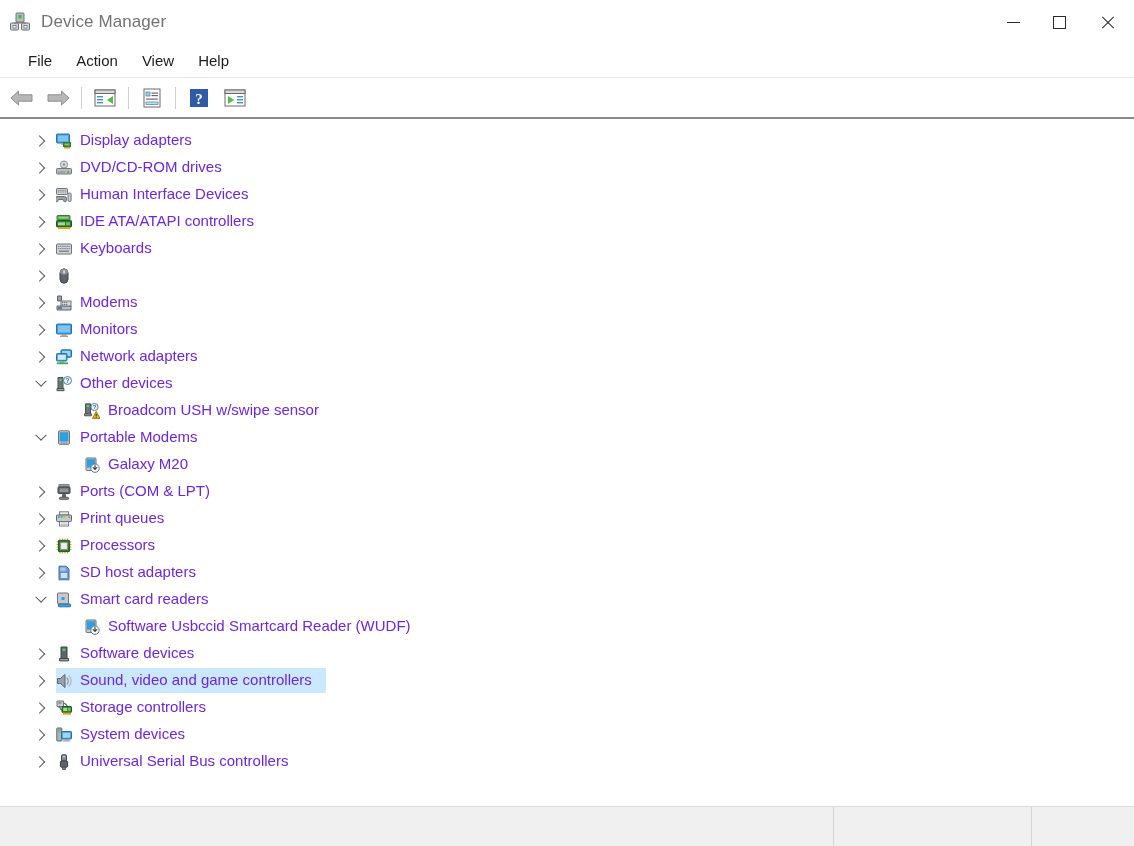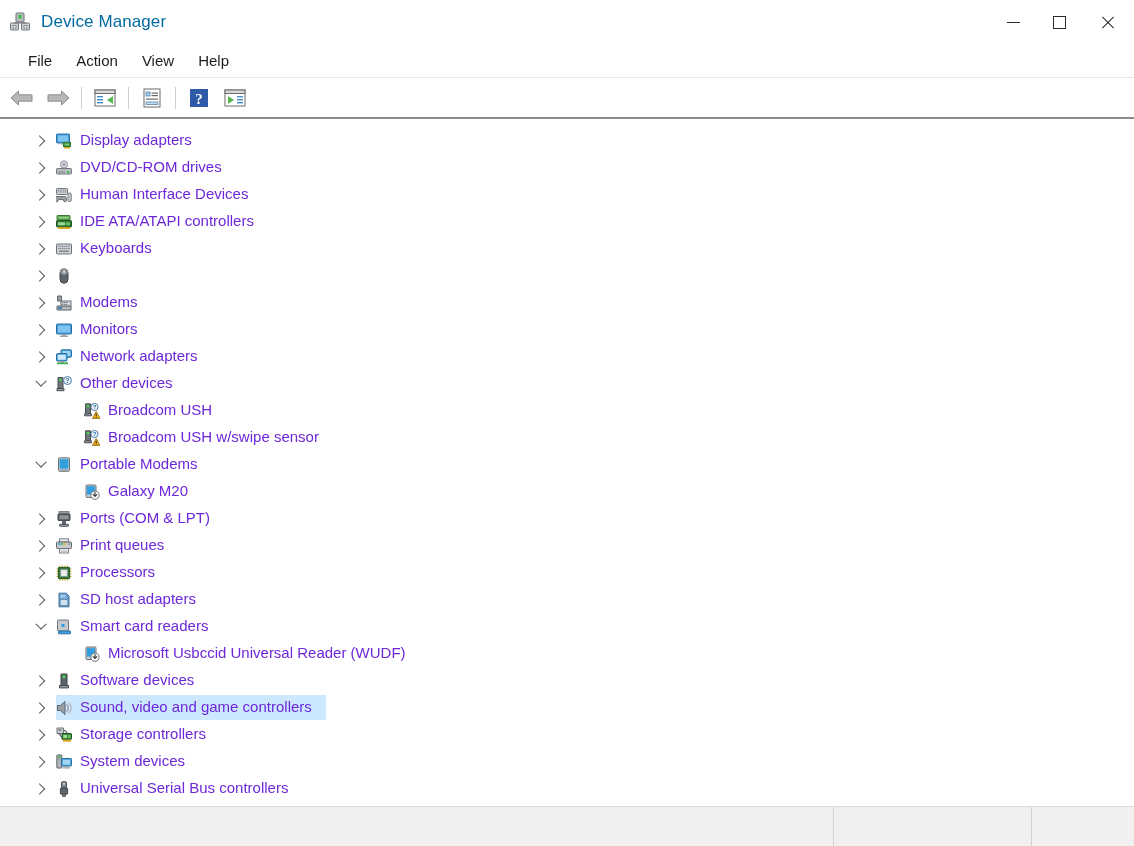--- a/index.html
+++ b/index.html
@@ -35,21 +35,21 @@
   .title-icon {
     width: 22px;
     height: 22px;
     margin-left: 9px;
     margin-right: 10px;
     flex: 0 0 22px;
     position: relative;
   }
   .title-text {
     font-size: 17px;
-    color: #0369a1;
+    color: #737373;
     letter-spacing: 0.1px;
     white-space: nowrap;
   }
   .caption-buttons {
     position: absolute;
     right: 0;
     top: 0;
     height: 44px;
     display: flex;
   }
@@ -530,36 +530,20 @@
         <path d="M1.5 0.8 h5 v10 h-5 z" fill="#6f7479" stroke="#4a4f54" stroke-width="1"></path>
         <rect x="2.7" y="2" width="2.4" height="2" fill="#3fdf4f"></rect>
         <path d="M0.6 10.8 h6.8 v2 h-6.8 z" fill="#9aa0a6" stroke="#4a4f54" stroke-width="1"></path>
         <circle cx="10.5" cy="4" r="3.6" fill="#eef3f7" stroke="#4f7ea8" stroke-width="1"></circle>
         <text x="10.5" y="6.3" font-family="'Liberation Sans', sans-serif" font-size="6" font-weight="bold" fill="#2f6fa8" text-anchor="middle">?</text>
         <path d="M8.4 15.4 L12.2 8.6 L16 15.4 Z" fill="#f0b323" stroke="#9a6f10" stroke-width="0.9" stroke-linejoin="round"></path>
         <rect x="11.7" y="10.8" width="1" height="2.4" fill="#3a2b08"></rect>
         <rect x="11.7" y="13.7" width="1" height="1" fill="#3a2b08"></rect>
       </svg>
           </div>
-          <div class="row-label">Broadcom USH</div>
-        </div>
-        <div class="row child">
-          <div class="twisty spacer"></div>
-          <div class="row-icon">
-            <svg width="16" height="16" viewBox="0 0 16 16">
-        <path d="M1.5 0.8 h5 v10 h-5 z" fill="#6f7479" stroke="#4a4f54" stroke-width="1"></path>
-        <rect x="2.7" y="2" width="2.4" height="2" fill="#3fdf4f"></rect>
-        <path d="M0.6 10.8 h6.8 v2 h-6.8 z" fill="#9aa0a6" stroke="#4a4f54" stroke-width="1"></path>
-        <circle cx="10.5" cy="4" r="3.6" fill="#eef3f7" stroke="#4f7ea8" stroke-width="1"></circle>
-        <text x="10.5" y="6.3" font-family="'Liberation Sans', sans-serif" font-size="6" font-weight="bold" fill="#2f6fa8" text-anchor="middle">?</text>
-        <path d="M8.4 15.4 L12.2 8.6 L16 15.4 Z" fill="#f0b323" stroke="#9a6f10" stroke-width="0.9" stroke-linejoin="round"></path>
-        <rect x="11.7" y="10.8" width="1" height="2.4" fill="#3a2b08"></rect>
-        <rect x="11.7" y="13.7" width="1" height="1" fill="#3a2b08"></rect>
-      </svg>
-          </div>
           <div class="row-label">Broadcom USH w/swipe sensor</div>
         </div>
         <div class="row">
           <div class="twisty">
             <span class="chev expanded"></span>
           </div>
           <div class="row-icon">
             <svg width="16" height="16" viewBox="0 0 16 16">
         <rect x="2.5" y="0.8" width="11" height="13.5" rx="1.2" fill="#c6cacf" stroke="#6f7479" stroke-width="1"></rect>
         <rect x="3.6" y="2.2" width="8.8" height="9.4" fill="#2f9fe0"></rect>
@@ -670,21 +654,21 @@
         <div class="row child">
           <div class="twisty spacer"></div>
           <div class="row-icon">
             <svg width="16" height="16" viewBox="0 0 16 16">
         <rect x="2" y="1" width="10" height="12.5" rx="1" fill="#c6cacf" stroke="#6f7479" stroke-width="1"></rect>
         <rect x="3" y="2.2" width="8" height="8.4" fill="#2f9fe0"></rect>
         <circle cx="11" cy="11.2" r="4.2" fill="#f5f7f9" stroke="#6f7479" stroke-width="1"></circle>
         <path d="M11 8.6 v3.4 M9.2 10.6 L11 12.4 L12.8 10.6" stroke="#3a3f44" stroke-width="1.2" fill="none" stroke-linecap="round" stroke-linejoin="round"></path>
       </svg>
           </div>
-          <div class="row-label">Microsoft Usbccid Universal Reader (WUDF)</div>
+          <div class="row-label">Software Usbccid Smartcard Reader (WUDF)</div>
         </div>
         <div class="row">
           <div class="twisty">
             <span class="chev collapsed"></span>
           </div>
           <div class="row-icon">
             <svg width="16" height="16" viewBox="0 0 16 16">
         <path d="M5 1 h6 v11.5 h-6 z" fill="#5f656b" stroke="#3e4449" stroke-width="1"></path>
         <rect x="6.6" y="2.6" width="2.8" height="2.4" fill="#3fdf4f"></rect>
         <path d="M3.5 12.5 h9 v2.4 h-9 z" fill="#9aa0a6" stroke="#3e4449" stroke-width="1"></path>

